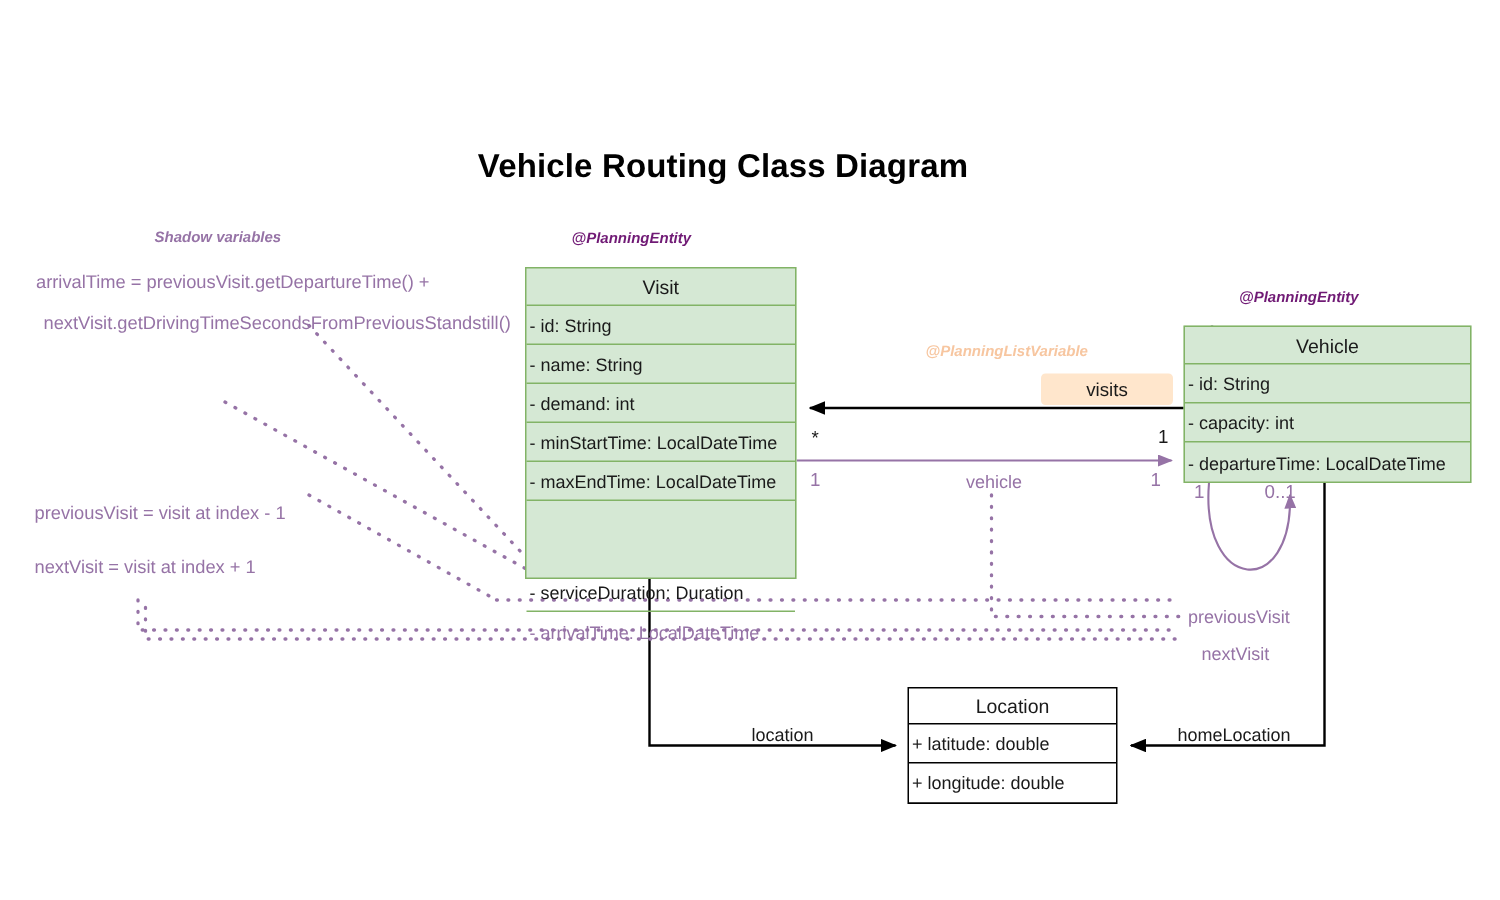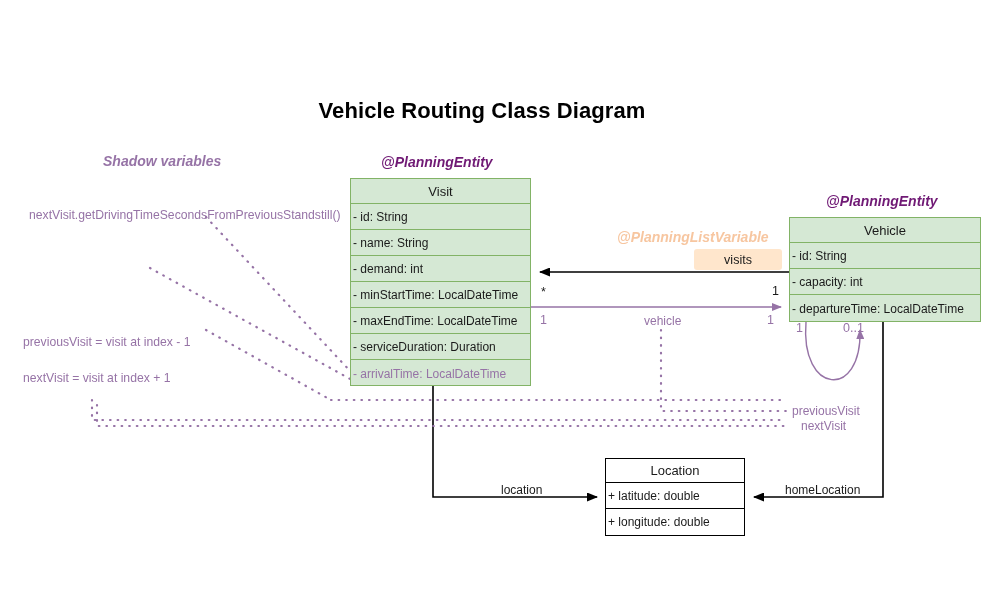--- a/index.html
+++ b/index.html
@@ -60,21 +60,21 @@
   .umlrow.head {
     justify-content: center;
     padding-left: 0;
     font-size: 13px;
   }
   .umlrow.shadowattr { color: #9673a6; }
 
   
   .stereo {
     position: absolute;
-    font-size: 14px;
+    font-size: 10px;
     font-weight: bold;
     font-style: italic;
     white-space: nowrap;
   }
   .stereo.green { color: #701a75; }
   .stereo.orange { color: #f7c6a0; }
   .stereo.purple { color: #9673a6; }
 
   
   .pill {
@@ -155,34 +155,35 @@
 
       <path d="M331,400 L786,400"></path>
       <path d="M206,330 L331,400"></path>
     </g>
   </svg>
 
   <div class="title">Vehicle Routing Class Diagram</div>
 
   <div class="stereo purple" style="left:103px; top:153px;">Shadow variables</div>
 
+  <div class="shadowtext" style="left:24px; top:181px;">arrivalTime = previousVisit.getDepartureTime() +</div>
   <div class="shadowtext" style="left:29px; top:208px;">nextVisit.getDrivingTimeSecondsFromPreviousStandstill()</div>
   <div class="shadowtext" style="left:23px; top:335px;">previousVisit = visit at index - 1</div>
   <div class="shadowtext" style="left:23px; top:371px;">nextVisit = visit at index + 1</div>
 
   <div class="stereo green" style="left:381px; top:154px;">@PlanningEntity</div>
 
   <div class="umlbox" style="left:350px; top:178px; width:181px; height:208px;">
     <div class="umlrow head" style="height:25px;">Visit</div>
     <div class="umlrow" style="height:26px;">- id: String</div>
     <div class="umlrow" style="height:26px;">- name: String</div>
     <div class="umlrow" style="height:26px;">- demand: int</div>
     <div class="umlrow" style="height:26px;">- minStartTime: LocalDateTime</div>
     <div class="umlrow" style="height:26px;">- maxEndTime: LocalDateTime</div>
-    <div class="umlrow" style="height:26px;">- serviceDuration: Duration</div>
+    <div class="umlrow" style="height:26px;margin-top:48px;">- serviceDuration: Duration</div>
     <div class="umlrow shadowattr last" style="height:27px;">- arrivalTime: LocalDateTime</div>
   </div>
 
   <div class="stereo green" style="left:826px; top:193px;">@PlanningEntity</div>
 
   <div class="umlbox" style="left:789px; top:217px; width:192px; height:105px;">
     <div class="umlrow head" style="height:25px;">Vehicle</div>
     <div class="umlrow" style="height:26px;">- id: String</div>
     <div class="umlrow" style="height:26px;">- capacity: int</div>
     <div class="umlrow last" style="height:27px;">- departureTime: LocalDateTime</div>
@@ -202,18 +203,18 @@
   <div class="lbl mult" style="left:772px; top:284px;">1</div>
 
   <div class="lbl purple mult" style="left:540px; top:313px;">1</div>
   <div class="lbl purple" style="left:644px; top:314px;">vehicle</div>
   <div class="lbl purple mult" style="left:767px; top:313px;">1</div>
 
   <div class="lbl purple mult" style="left:796px; top:321px;">1</div>
   <div class="lbl purple mult" style="left:843px; top:321px;">0..1</div>
 
   <div class="lbl purple" style="left:792px; top:404px;">previousVisit</div>
-  <div class="lbl purple" style="left:801px; top:419px;">nextVisit</div>
+  <div class="lbl purple" style="left:801px; top:429px;">nextVisit</div>
 
   <div class="lbl" style="left:501px; top:483px;">location</div>
   <div class="lbl" style="left:785px; top:483px;">homeLocation</div>
 
 </div>
 
 </body></html>

